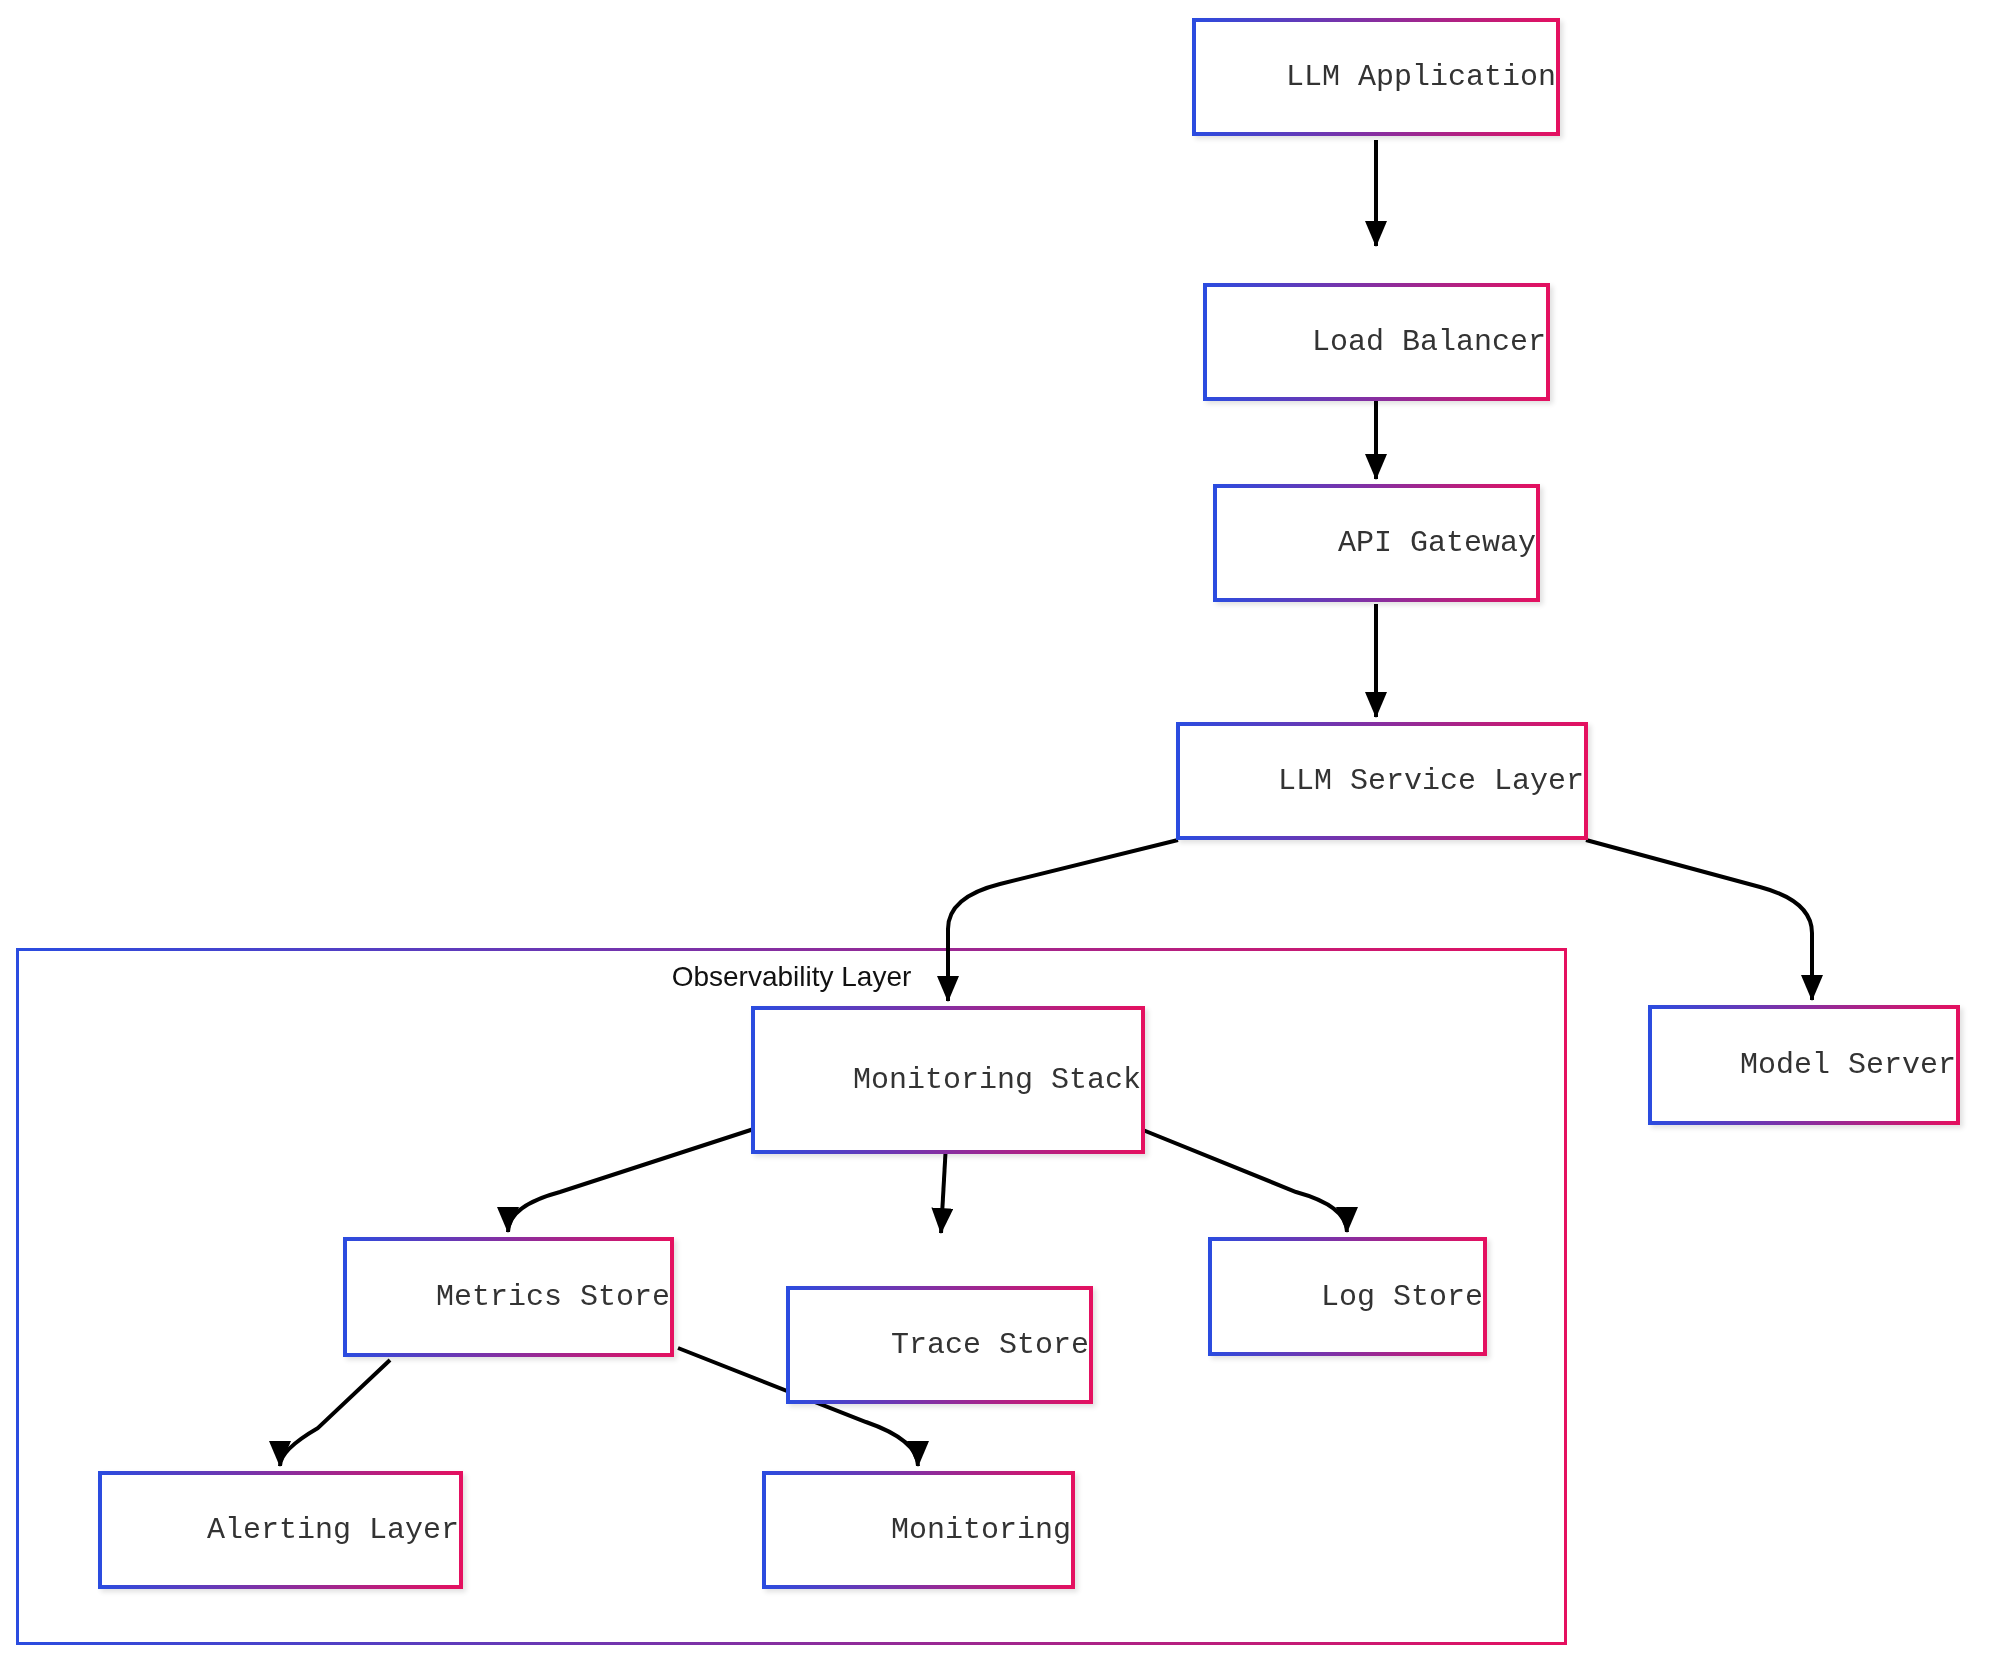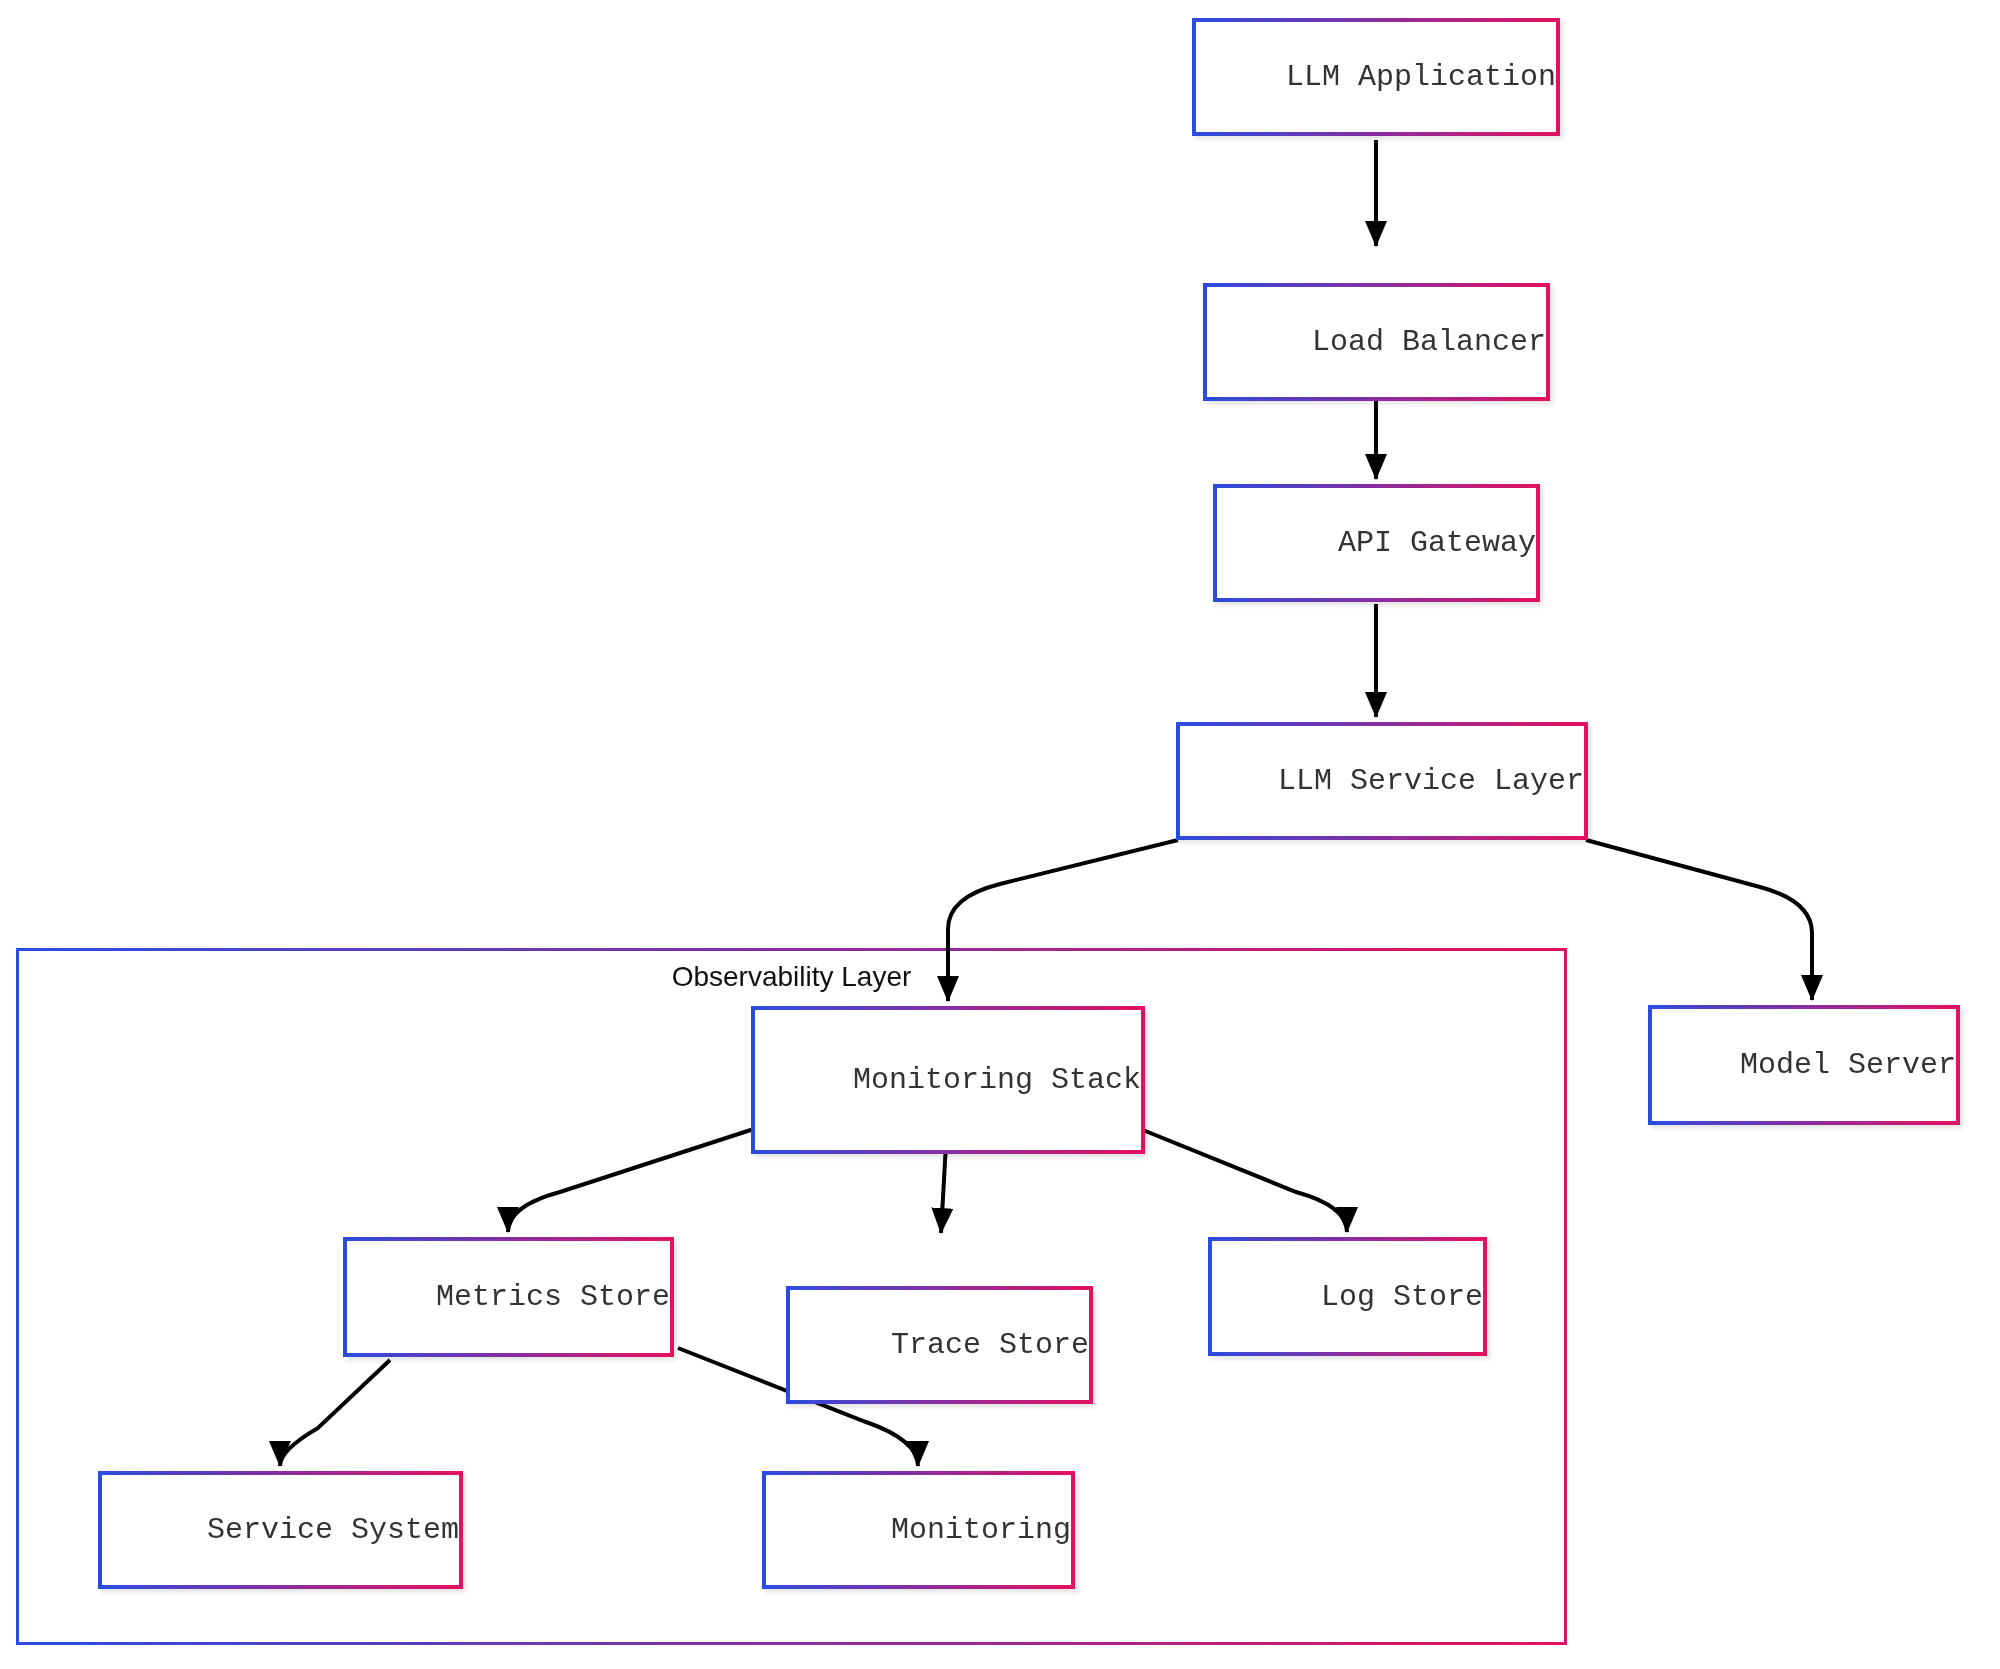--- a/index.html
+++ b/index.html
@@ -117,20 +117,20 @@
 
   <div class="node" style="left:786px; top:1238px; width:307px; height:118px;margin-top:48px;">
     <span>Trace Store</span>
   </div>
 
   <div class="node" style="left:1208px; top:1237px; width:279px; height:119px;">
     <span>Log Store</span>
   </div>
 
   <div class="node" style="left:98px; top:1471px; width:365px; height:118px;">
-    <span>Service System</span>
+    <span>Alerting Layer</span>
   </div>
 
   <div class="node" style="left:762px; top:1471px; width:313px; height:118px;">
     <span>Monitoring</span>
   </div>
 
 </div>
 
 </body></html>

